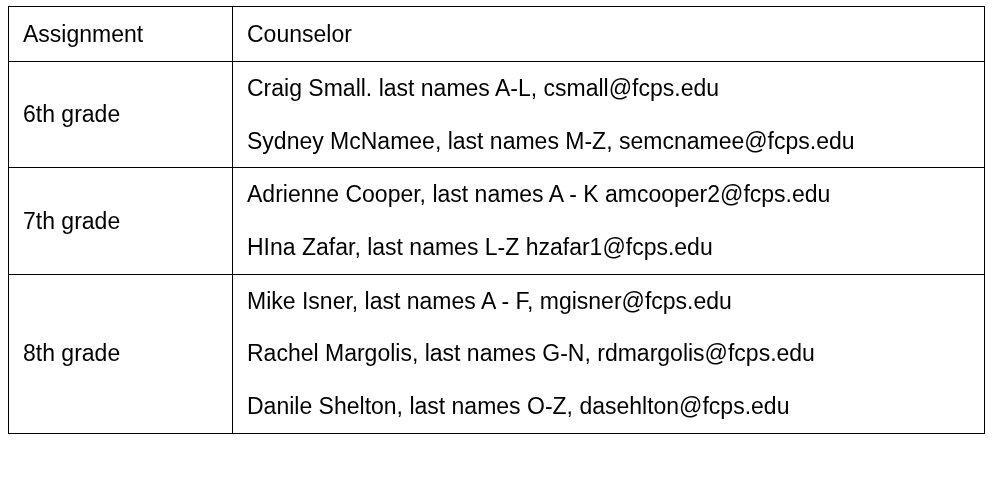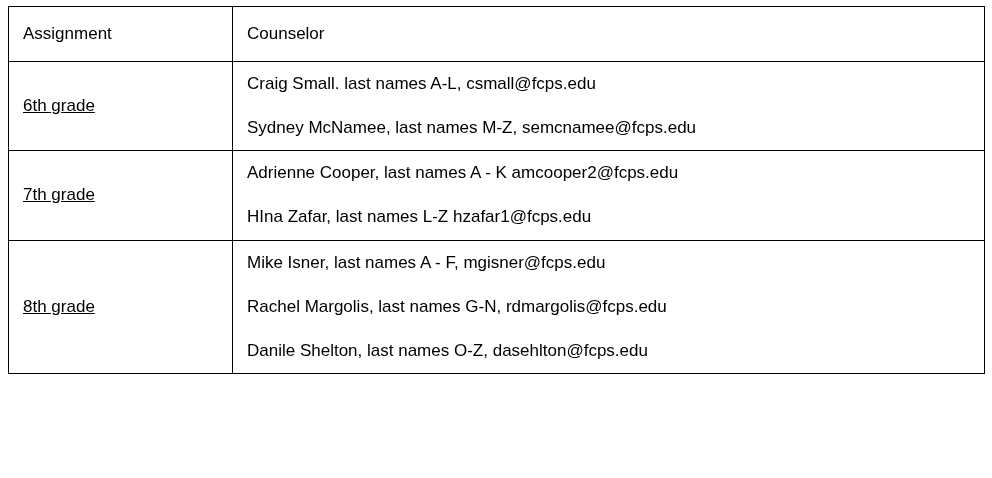--- a/index.html
+++ b/index.html
@@ -23,38 +23,37 @@
     width: 976px;
     table-layout: fixed;
   }
   table.counselor-table td,
   table.counselor-table th {
     border: 1px solid #000000;
     vertical-align: middle;
     text-align: left;
     padding: 10px 12px 10px 14px;
     font-weight: normal;
-    font-size: 17px;
+    font-size: 23px;
     line-height: 1.42;
   }
   col.col-assignment { width: 224px; }
   col.col-counselor  { width: 752px; }
 
   .head-cell {
     font-weight: bold;
     font-size: 20px;
     padding-top: 14px;
     padding-bottom: 14px;
   }
   .row-head td { height: 34px; }
 
   .assignment-cell {
     font-size: 19px;
     white-space: nowrap;
-    text-decoration: underline;
   }
   .counselor-cell .line {
     display: block;
     white-space: nowrap;
   }
   .counselor-cell .line + .line {
     margin-top: 20px;
   }
   .email {
   }

